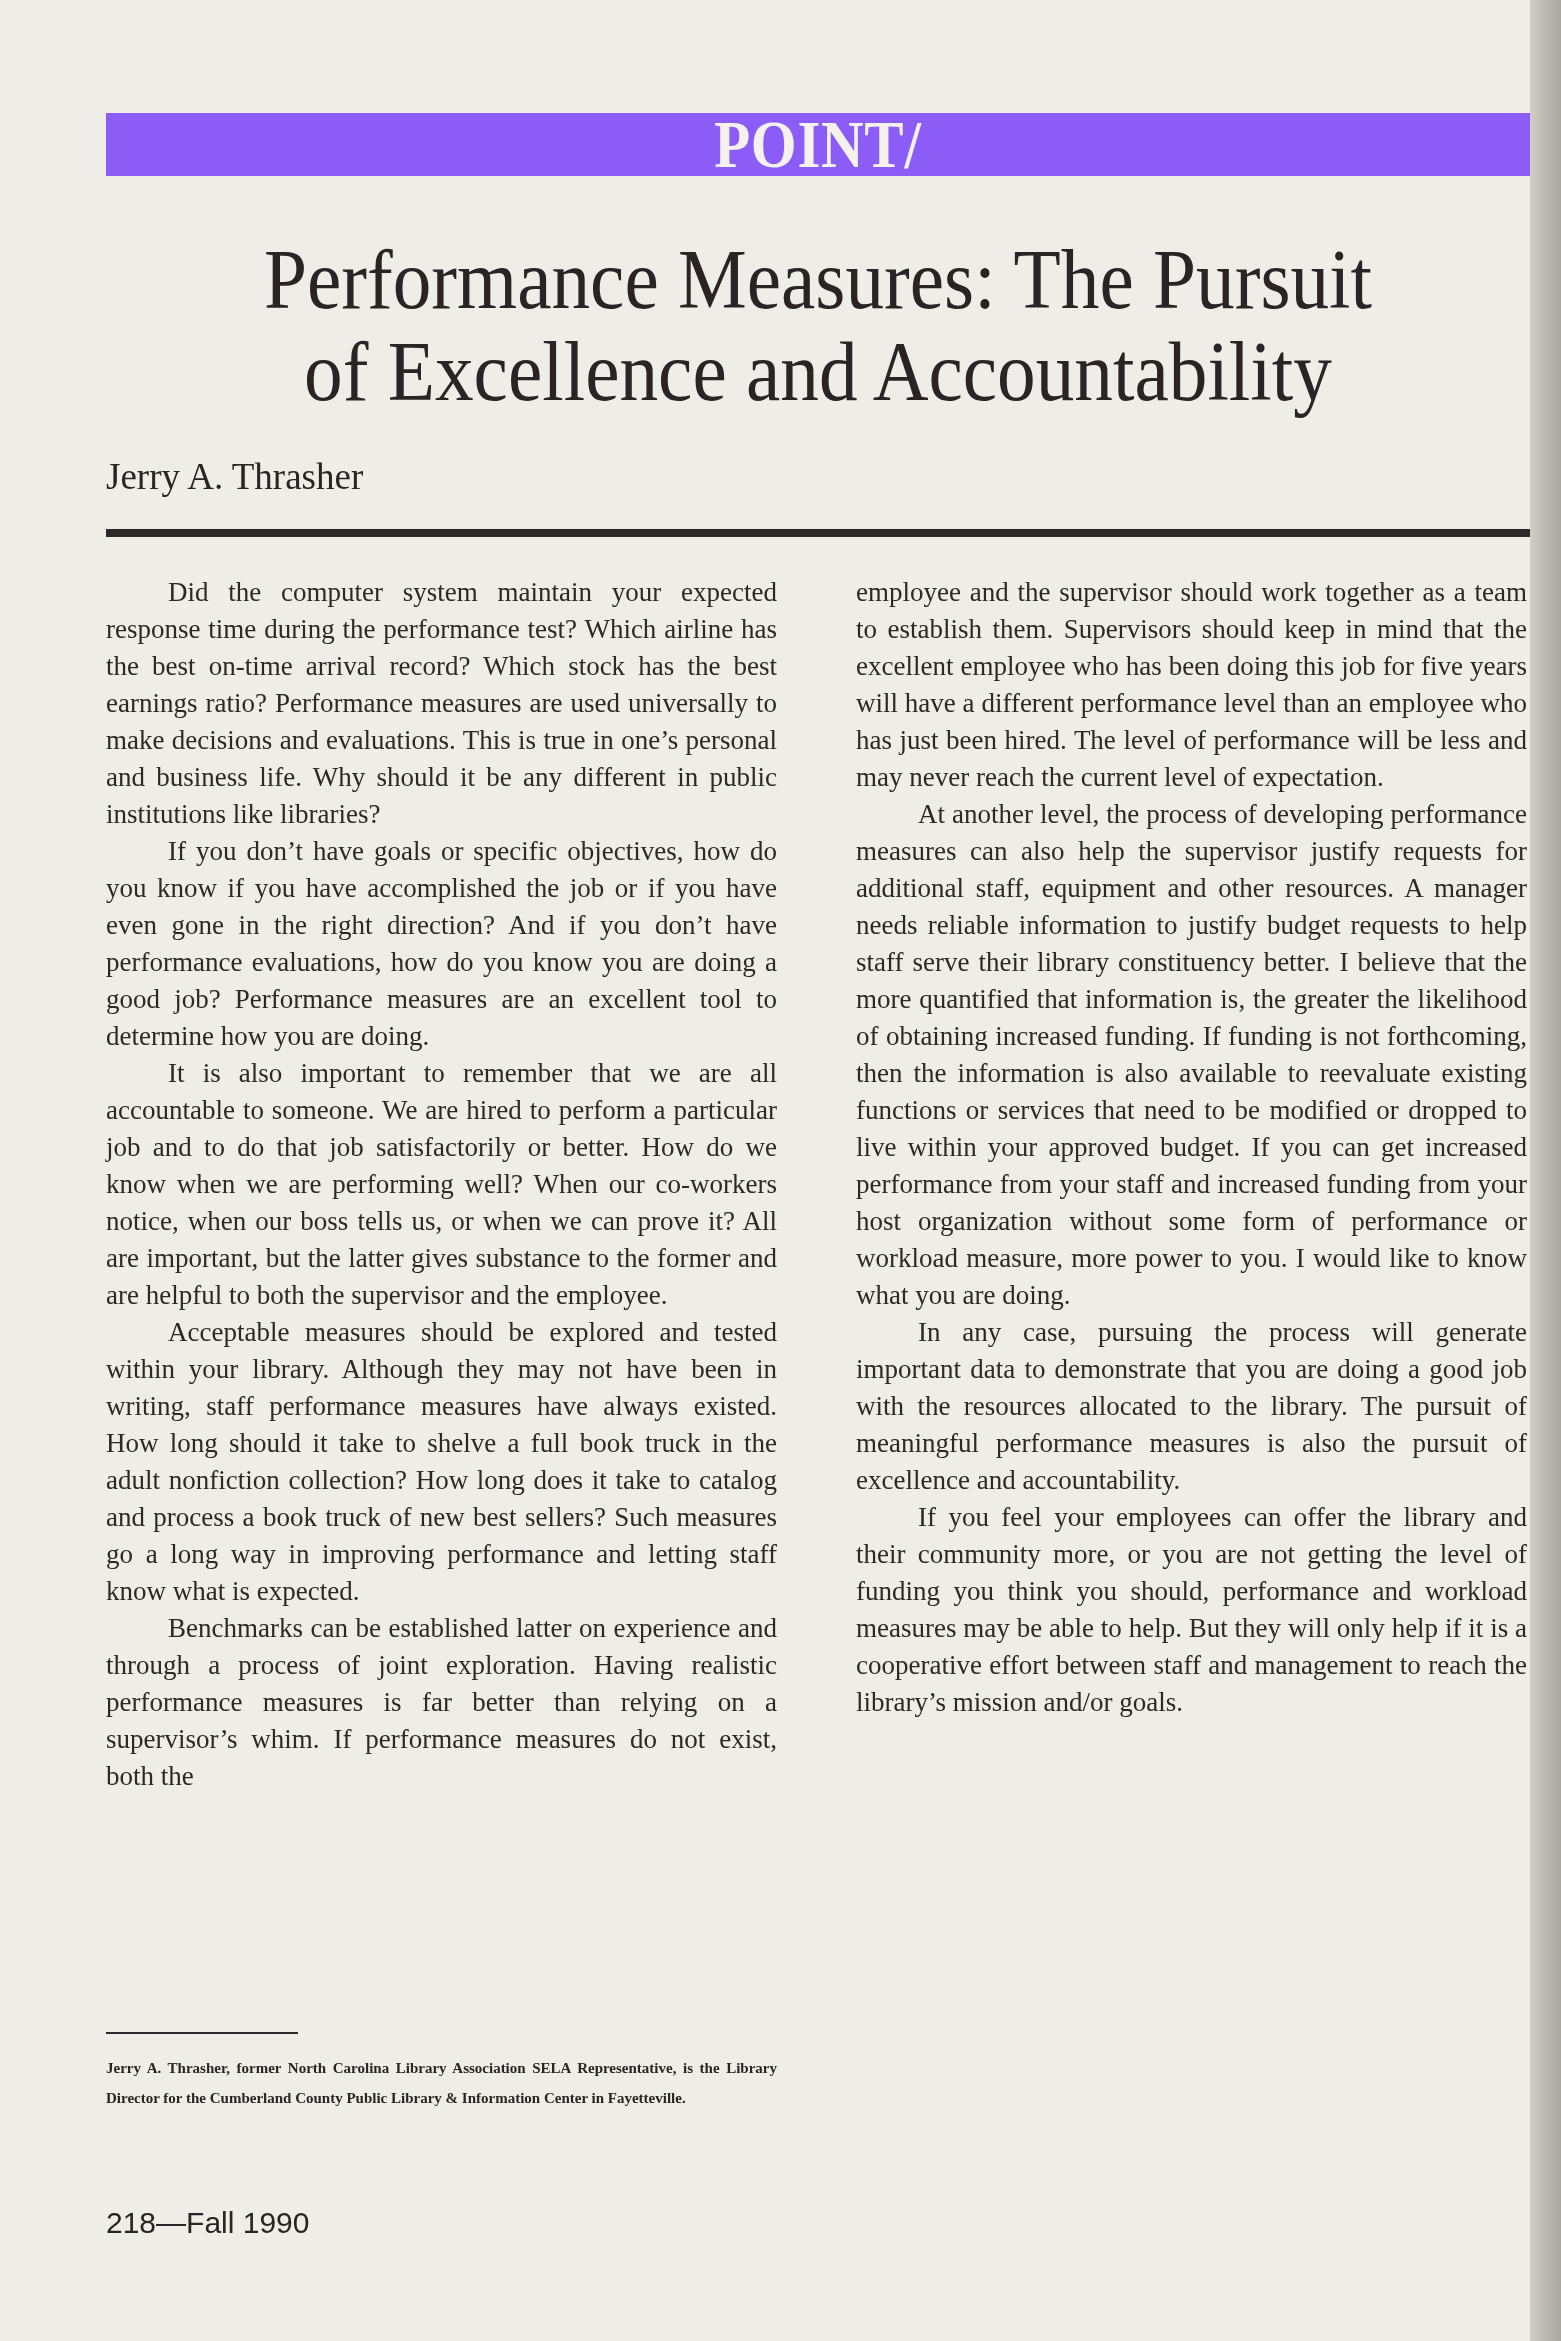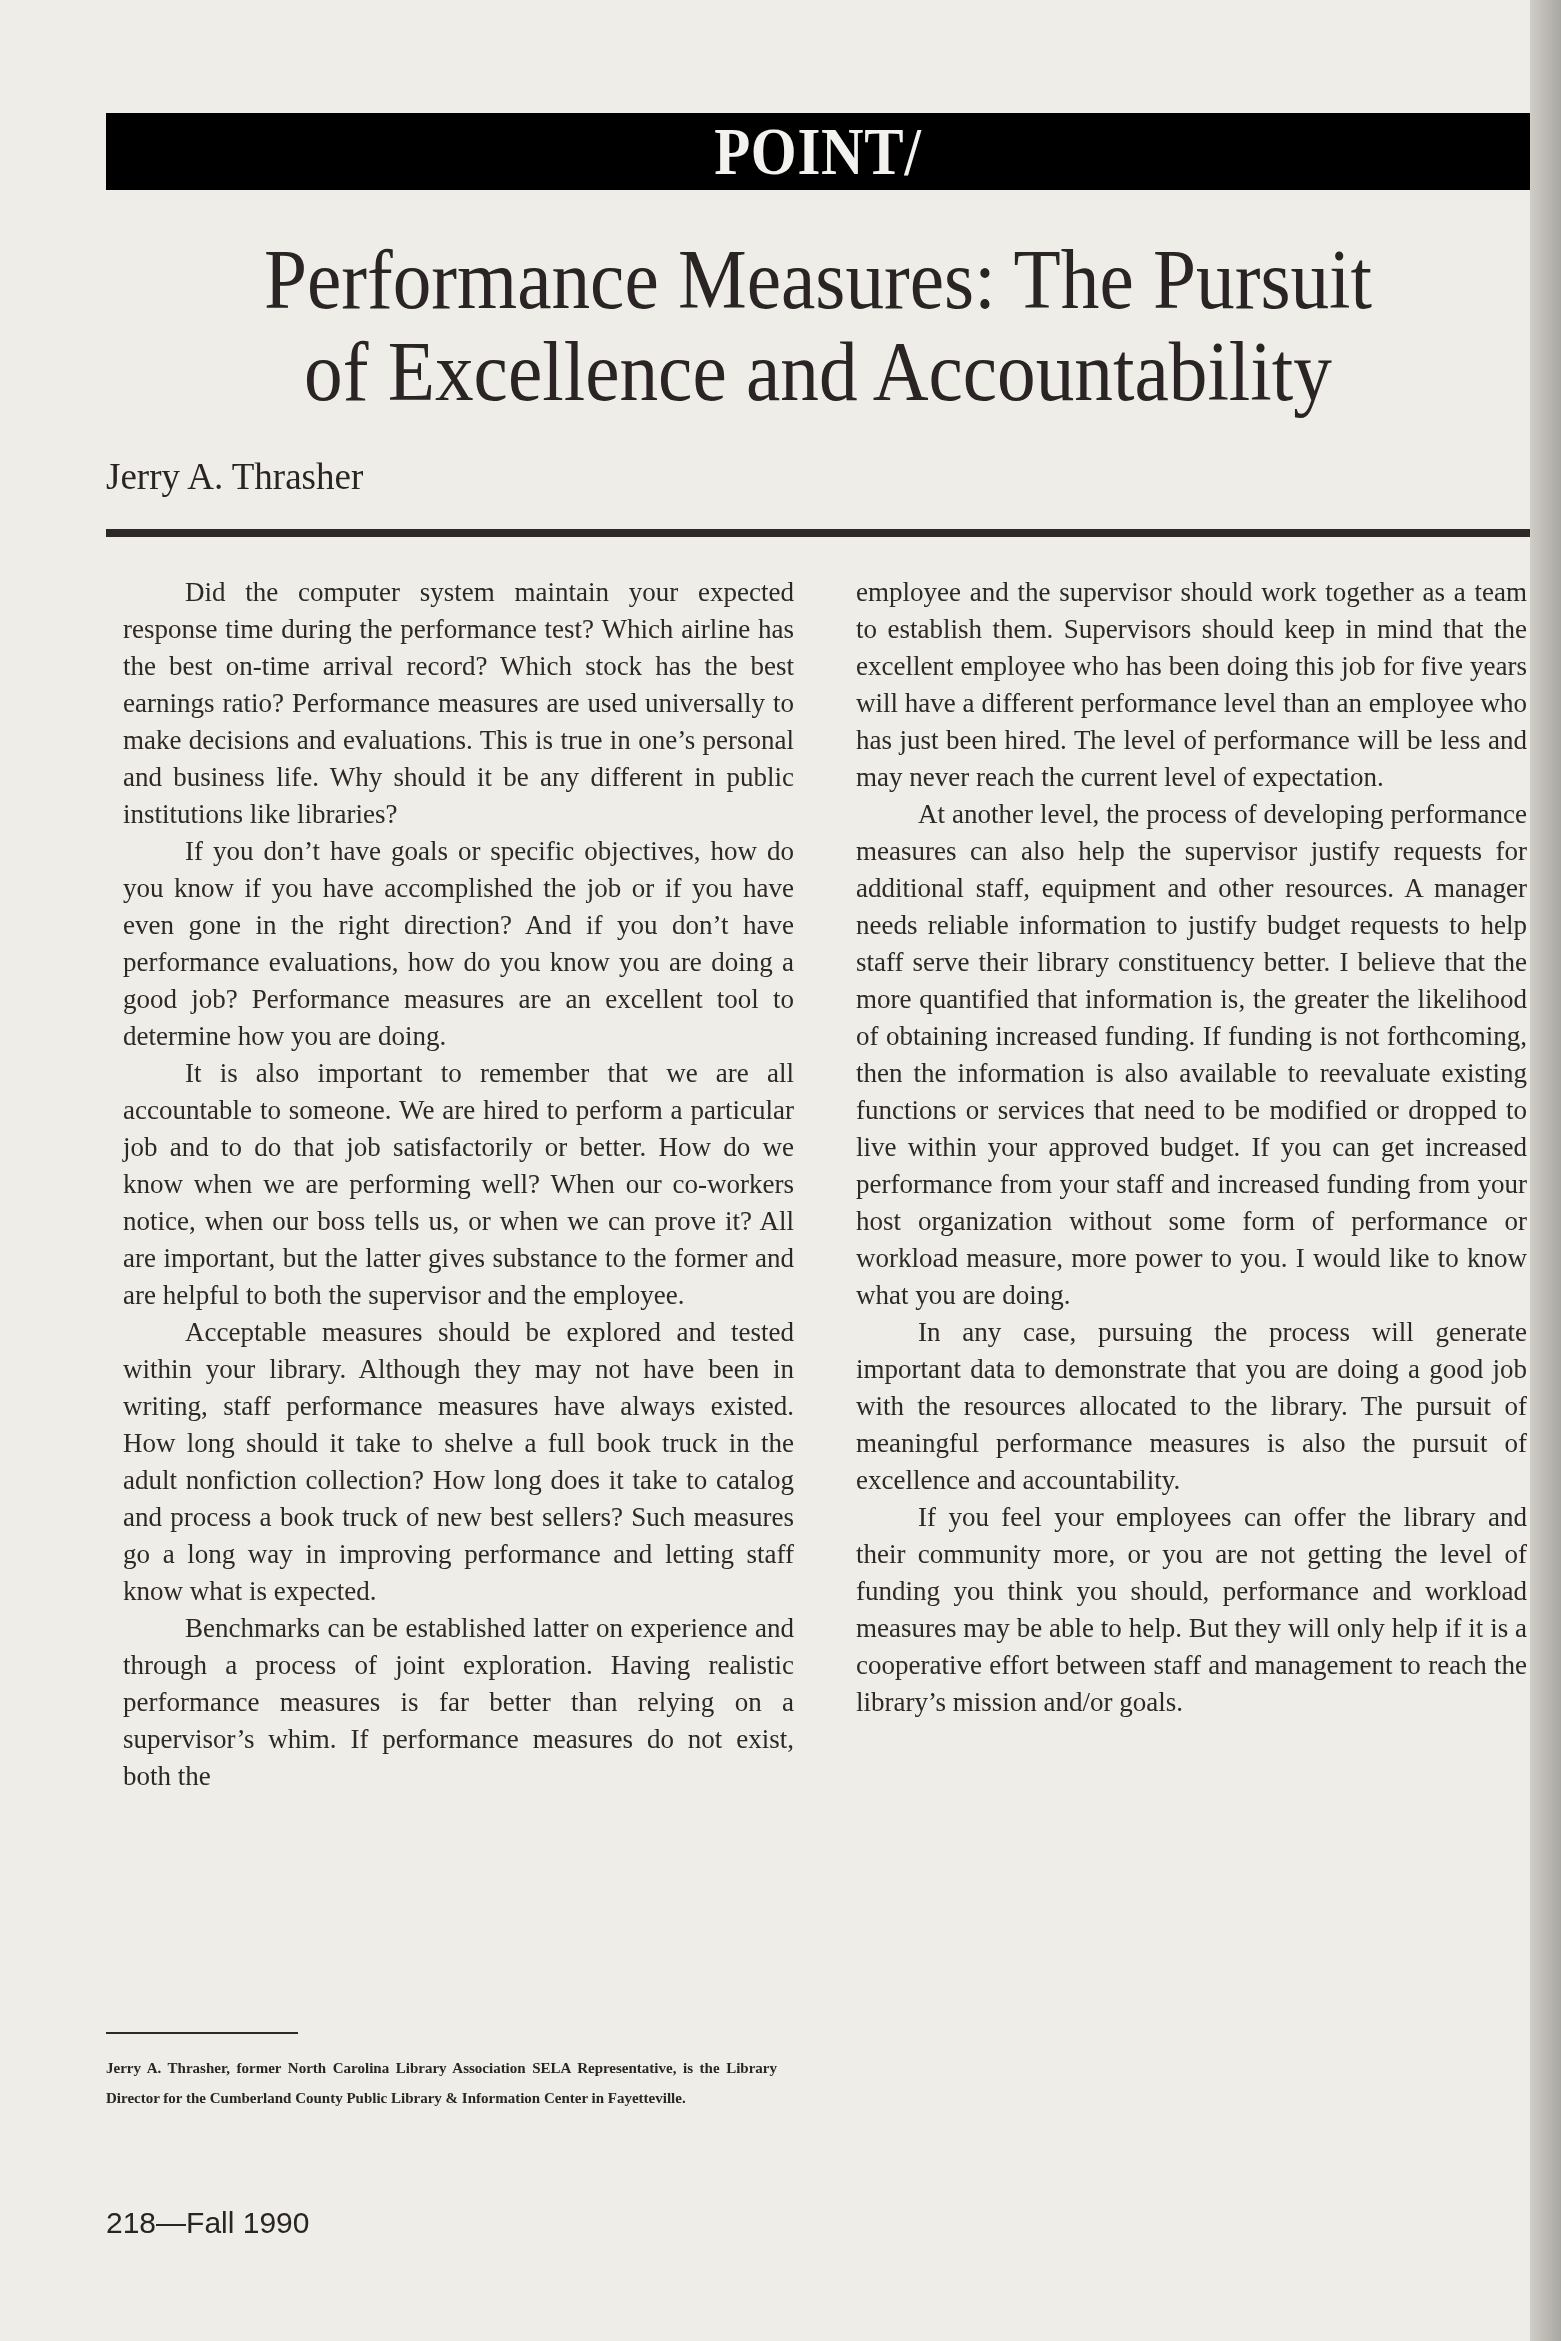--- a/index.html
+++ b/index.html
@@ -1,25 +1,25 @@
 <!DOCTYPE html>
 <html style="font-size:12.5px"><head>
 <meta charset="utf-8">
 <style>
   html,body{margin:0;padding:0;}
   body{width:1561px;height:2342px;background:#e9e8e3;position:relative;overflow:hidden;font-family:"DejaVu Serif","Liberation Serif",serif;color:#2a2524;}
   .page{position:absolute;left:0;top:0;width:1530px;height:2342px;background:#eeede8;}
   .edge{position:absolute;right:0;top:0;width:31px;height:2342px;background:linear-gradient(to right,#cfcdc6,#a9a7a1);}
-  .banner{position:absolute;left:106px;top:113px;width:1424px;height:77px;background:#000000;display:flex;align-items:center;justify-content:center;}
+  .banner{position:absolute;left:106px;top:113px;width:1424px;height:63px;background:#8b5cf6;display:flex;align-items:center;justify-content:center;}
   .banner span{color:#f4f2ee;font-family:"Liberation Serif",serif;font-size:67px;font-weight:bold;letter-spacing:0.8px;transform:scaleX(0.88);}
   .title{position:absolute;left:106px;top:234px;width:1424px;text-align:center;font-family:"Liberation Serif",serif;font-size:84px;line-height:92px;color:#2a2524;transform:scaleX(0.92);transform-origin:center top;}
   .byline{position:absolute;left:106px;top:455px;width:1424px;text-align:left;font-family:"Liberation Serif",serif;font-size:37px;color:#2a2524;}
   .rule{position:absolute;left:106px;top:529px;width:1424px;height:7.8px;background:#2d2928;}
   .col{position:absolute;top:574px;width:671px;font-family:"Liberation Serif",serif;font-size:27px;line-height:37px;text-align:justify;color:#2e2826;}
-  .col.left{left:106px;margin-left:17px;}
+  .col.left{left:106px;}
   .col.right{left:856px;}
   .col p{margin:0;text-indent:62px;}
   .col p.noindent{text-indent:0;}
   .fnrule{position:absolute;left:106px;top:2032px;width:192px;height:2.3px;background:#2d2928;}
   .footnote{position:absolute;left:106px;top:2053px;width:671px;font-family:"Liberation Serif",serif;font-weight:bold;font-size:15px;line-height:30px;text-align:justify;color:#2a2524;}
   .pagenum{position:absolute;left:106px;top:2206px;font-family:Liberation Sans, sans-serif;font-size:30px;color:#2a2524;}
 </style>
 </head>
 <body>
 

